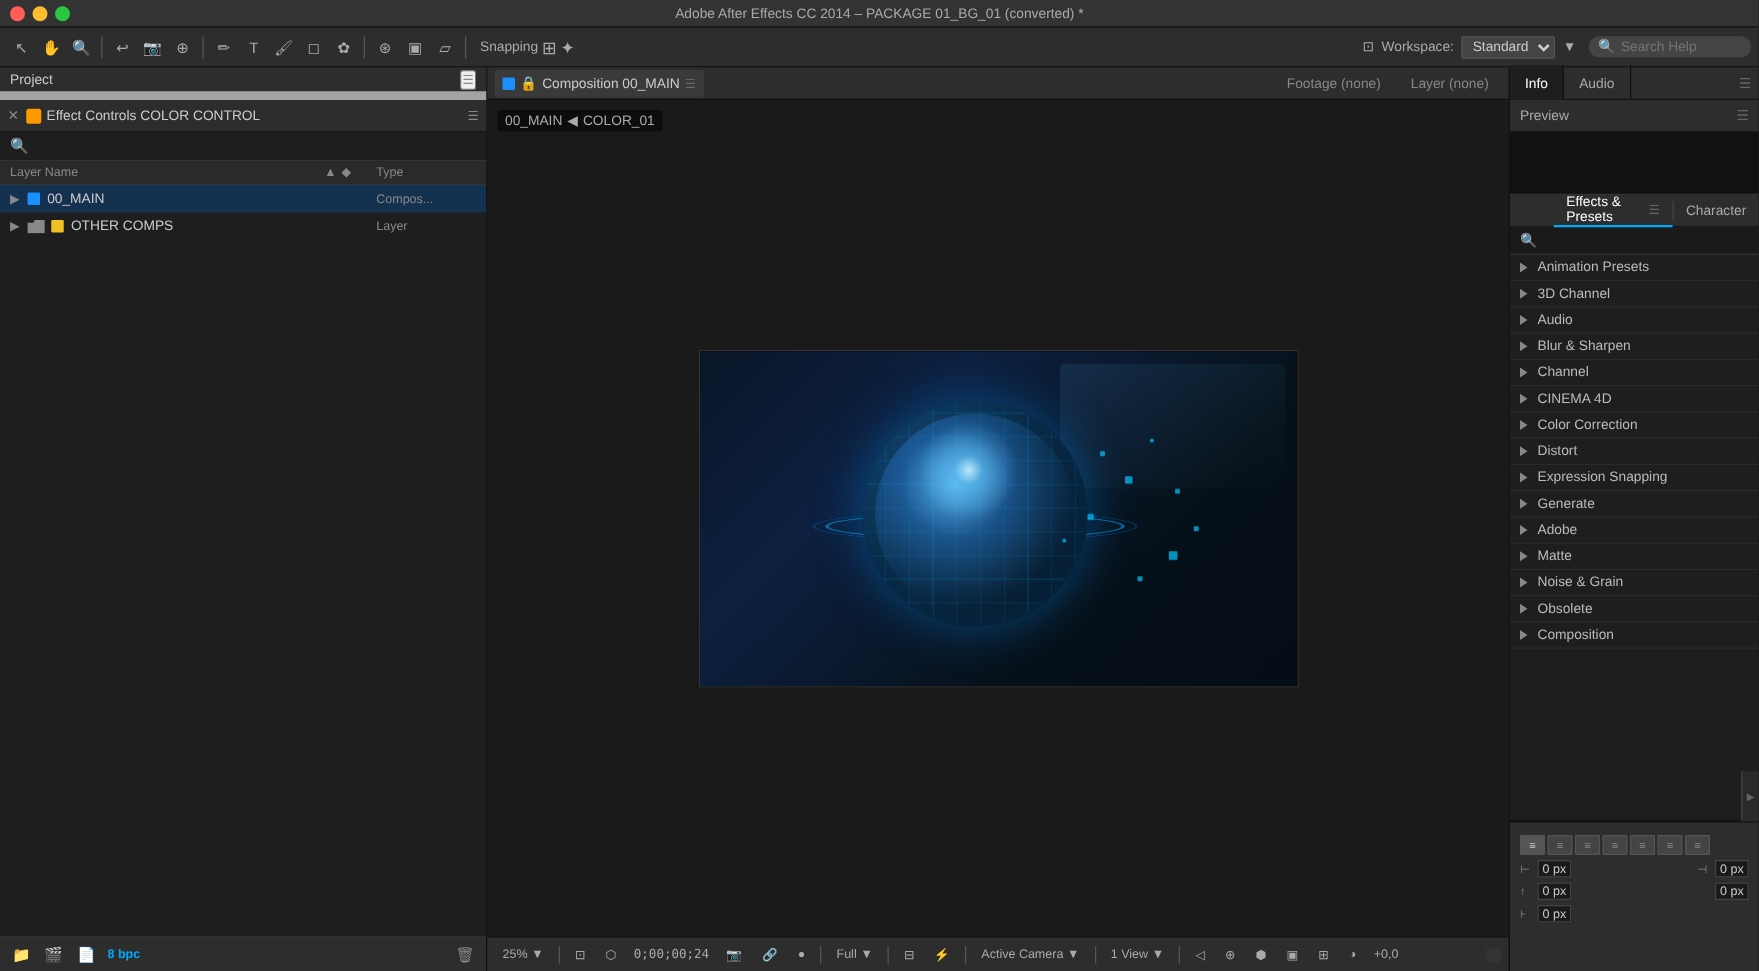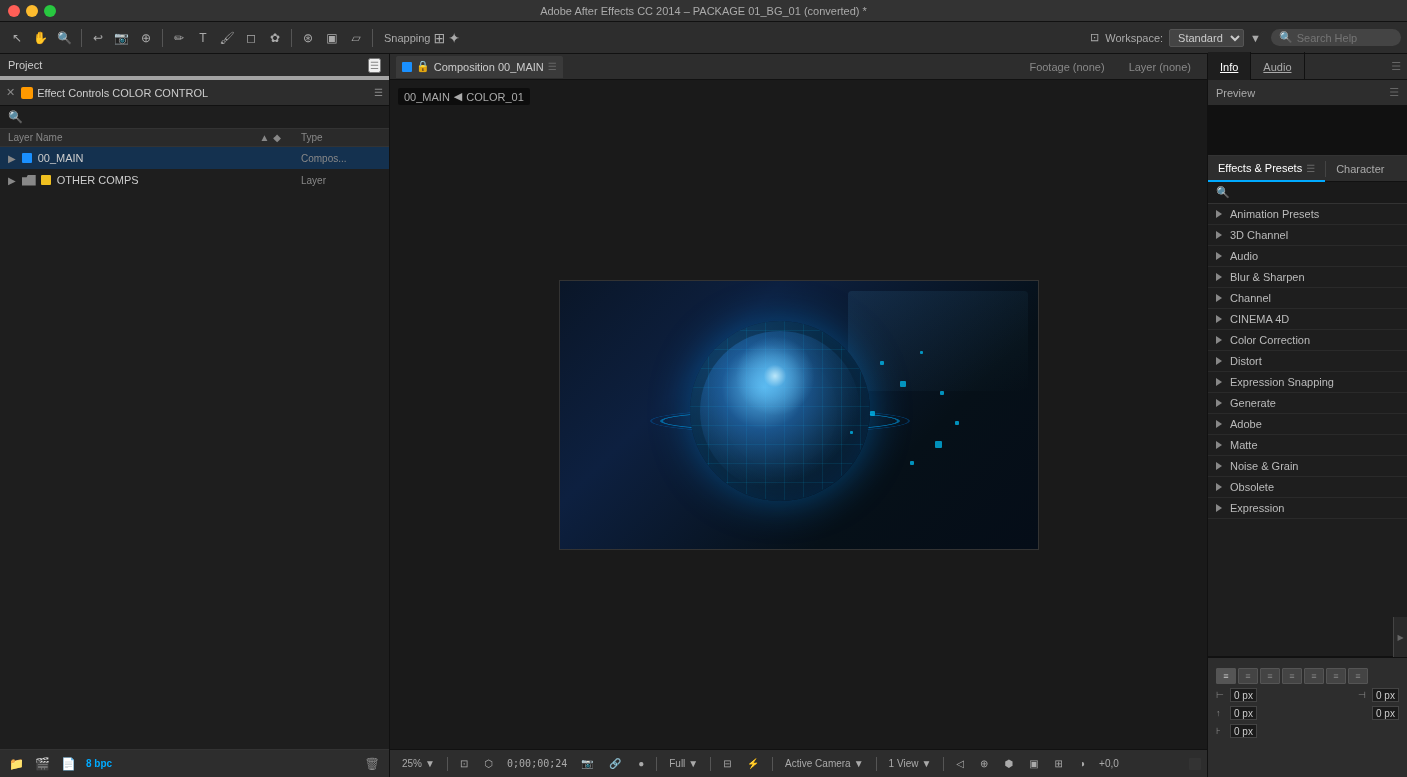--- a/index.html
+++ b/index.html
@@ -131,21 +131,21 @@
       border-right: 1px solid #111;
     }
 
     
     .panel-header {
       height: 26px;
       background: #2d2d2d;
       display: flex;
       align-items: center;
       padding: 0 8px;
-      border-bottom: 4px solid #a3a3a3;
+      border-bottom: 7px solid #a3a3a3;
       gap: 0;
     }
     .panel-header .panel-menu-btn {
       margin-left: auto;
       color: #888;
       cursor: pointer;
       font-size: 10px;
     }
     .panel-close-btn {
       color: #888;
@@ -473,21 +473,20 @@
     }
     .right-tab {
       padding: 0 12px;
       height: 30px;
       display: flex;
       align-items: center;
       color: #aaa;
       font-size: 11px;
       cursor: pointer;
       border-right: 1px solid #111;
-      text-decoration: underline;
     }
     .right-tab.active { color: #fff; background: #1e1e1e; }
     
     #preview-bar {
       height: 26px;
       background: #2d2d2d;
       display: flex;
       align-items: center;
       padding: 0 8px;
       border-bottom: 1px solid #111;
@@ -603,21 +602,21 @@
     }
     .ec-tab {
       padding: 0 10px;
       display: flex;
       align-items: center;
       color: #aaa;
       font-size: 11px;
       cursor: pointer;
       height: 26px;
     }
-    .ec-tab.active { color: #fff; border-bottom: 2px solid #00aaff; }
+    .ec-tab.active { color: #fff; border-bottom: 2px solid #00aaff; margin-left: 35px; }
     .ec-tab-sep {
       width: 1px;
       height: 16px;
       background: #444;
       margin: auto 0;
     }
 
     .expand-arrow {
       display: inline-block;
       width: 0;
@@ -923,21 +922,21 @@
         <div class="effect-category">
           <span class="expand-arrow"></span>
           <span>Noise &amp; Grain</span>
         </div>
         <div class="effect-category">
           <span class="expand-arrow"></span>
           <span>Obsolete</span>
         </div>
         <div class="effect-category">
           <span class="expand-arrow"></span>
-          <span>Expression</span>
+          <span>Composition</span>
         </div>
       </div>
     </div>
 
     <div style="position:absolute;bottom:120px;right:0;width:14px;height:40px;background:#2a2a2a;border-left:1px solid #444;display:flex;align-items:center;justify-content:center;cursor:pointer;">
       <span style="font-size:8px;color:#666;">▶</span>
     </div>
 
     <div style="border-top:1px solid #111;">
       <div id="paragraph-panel">

